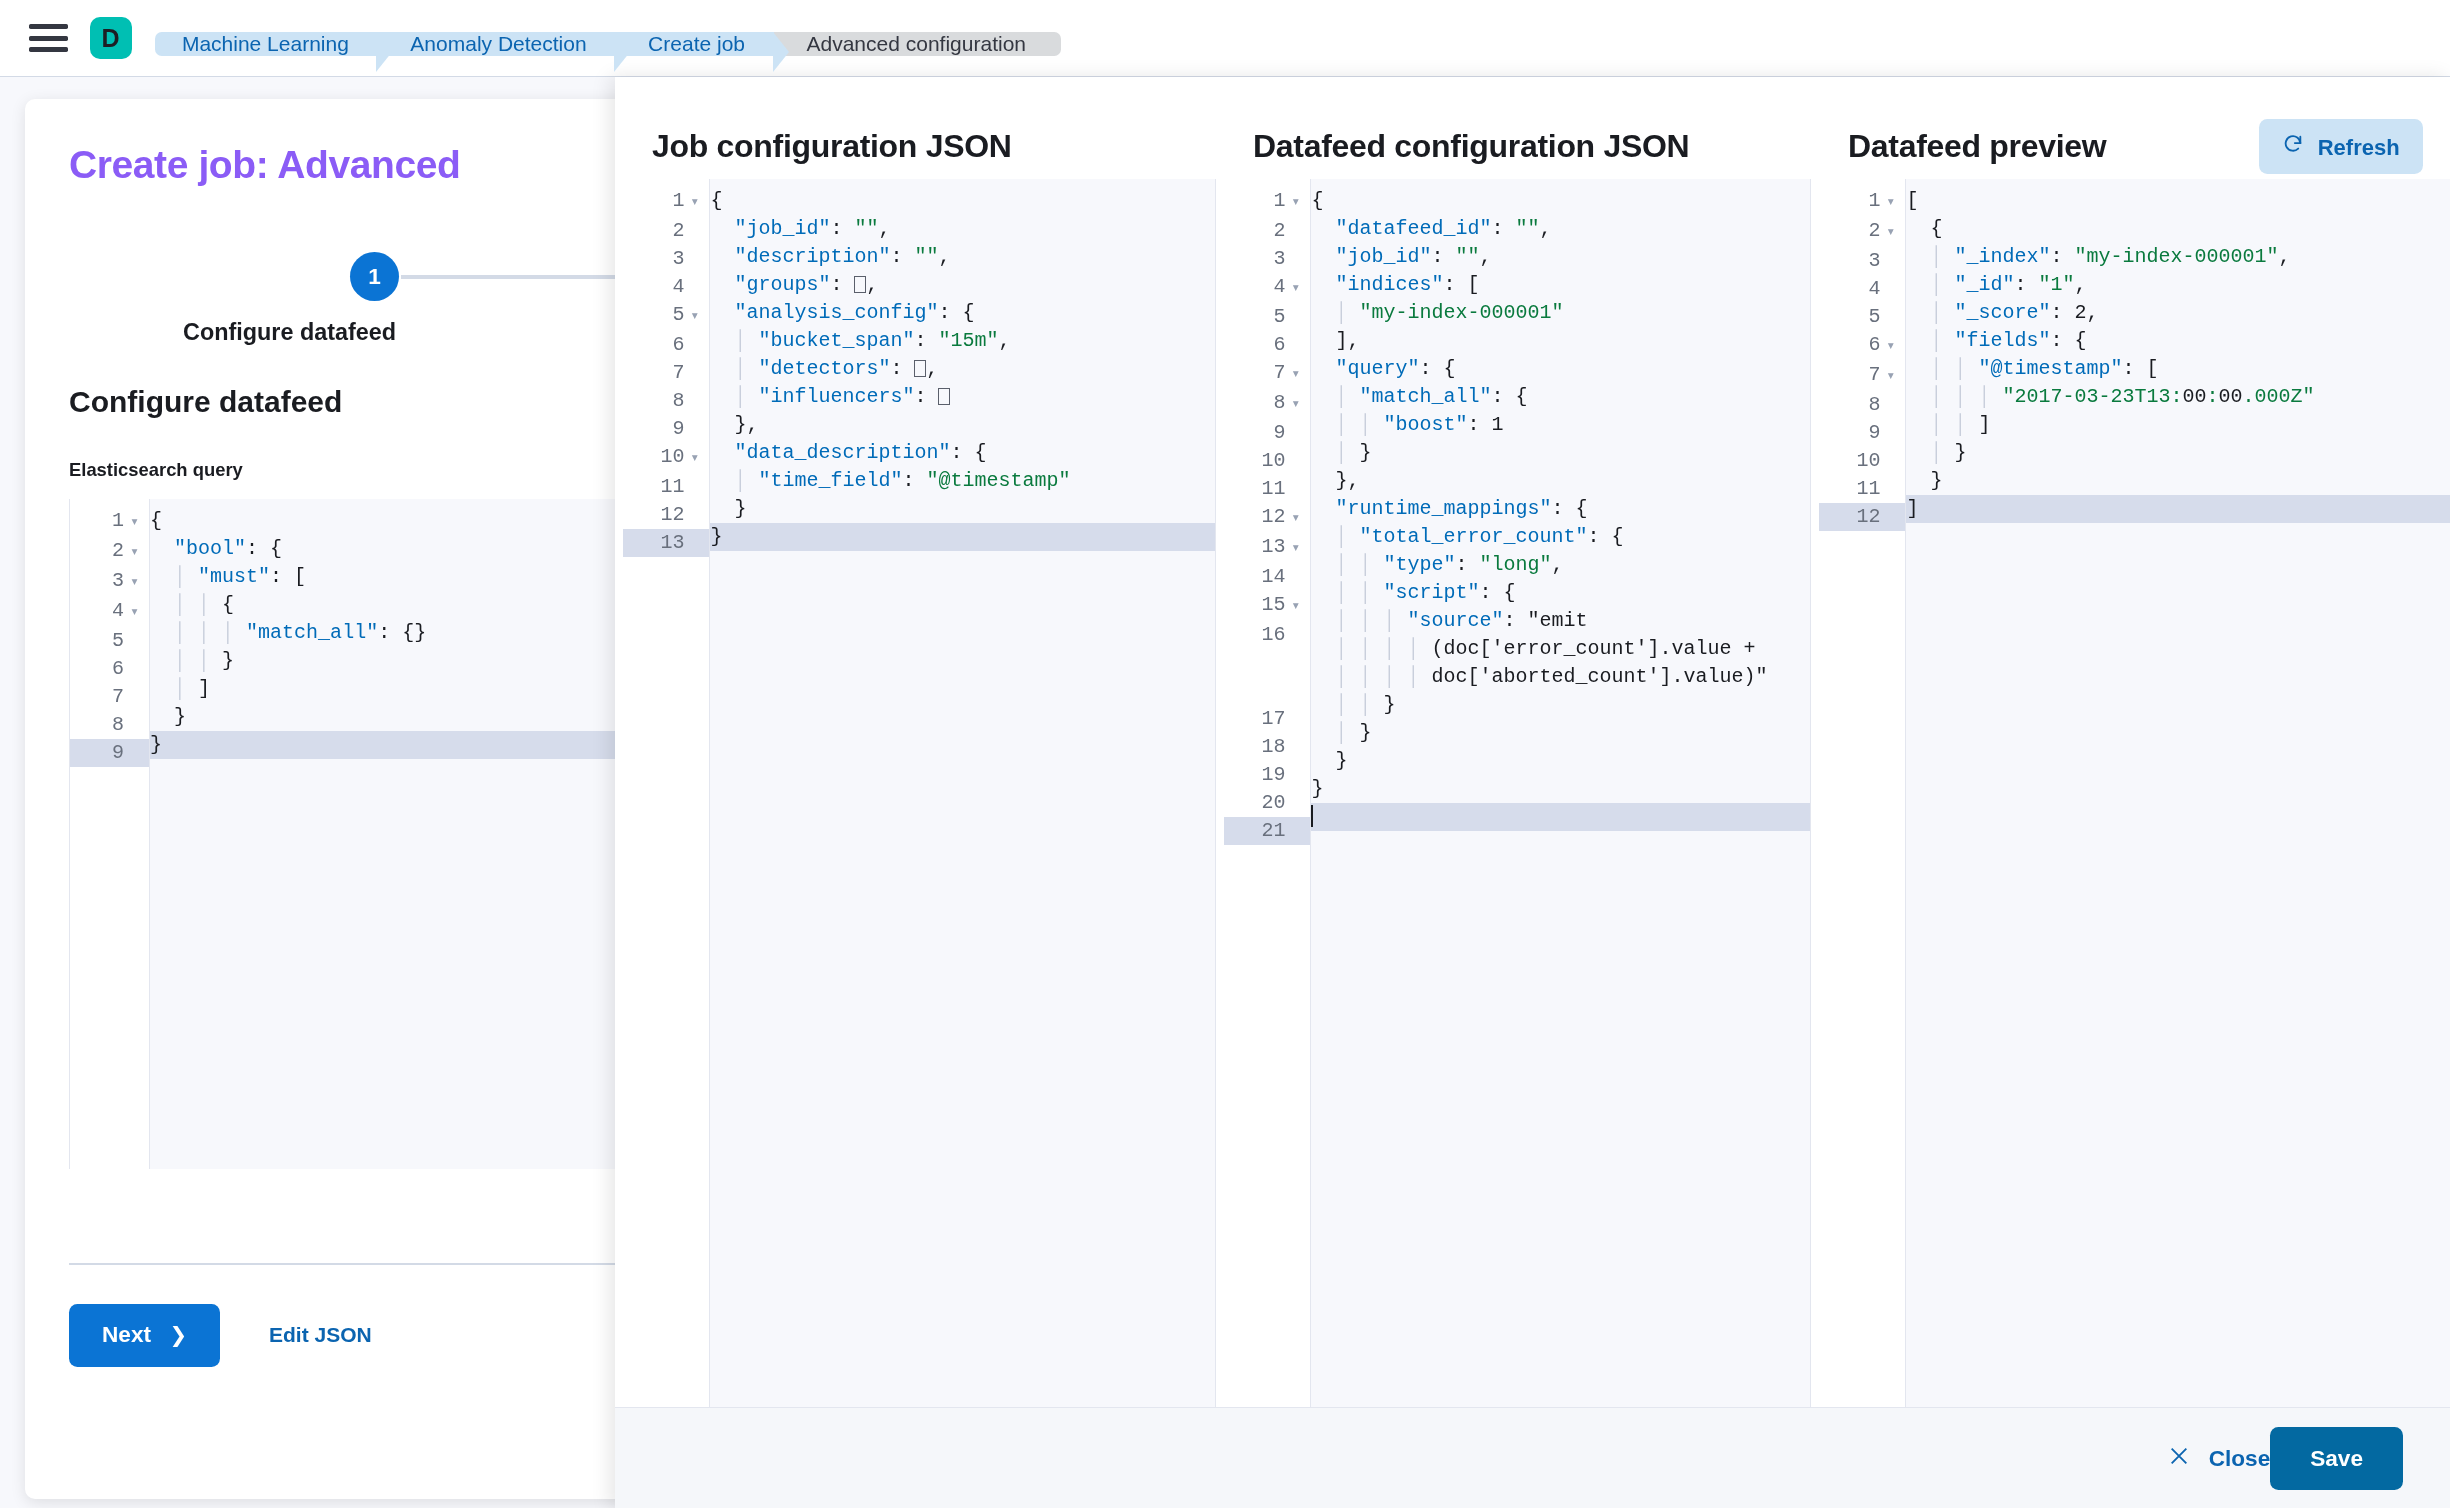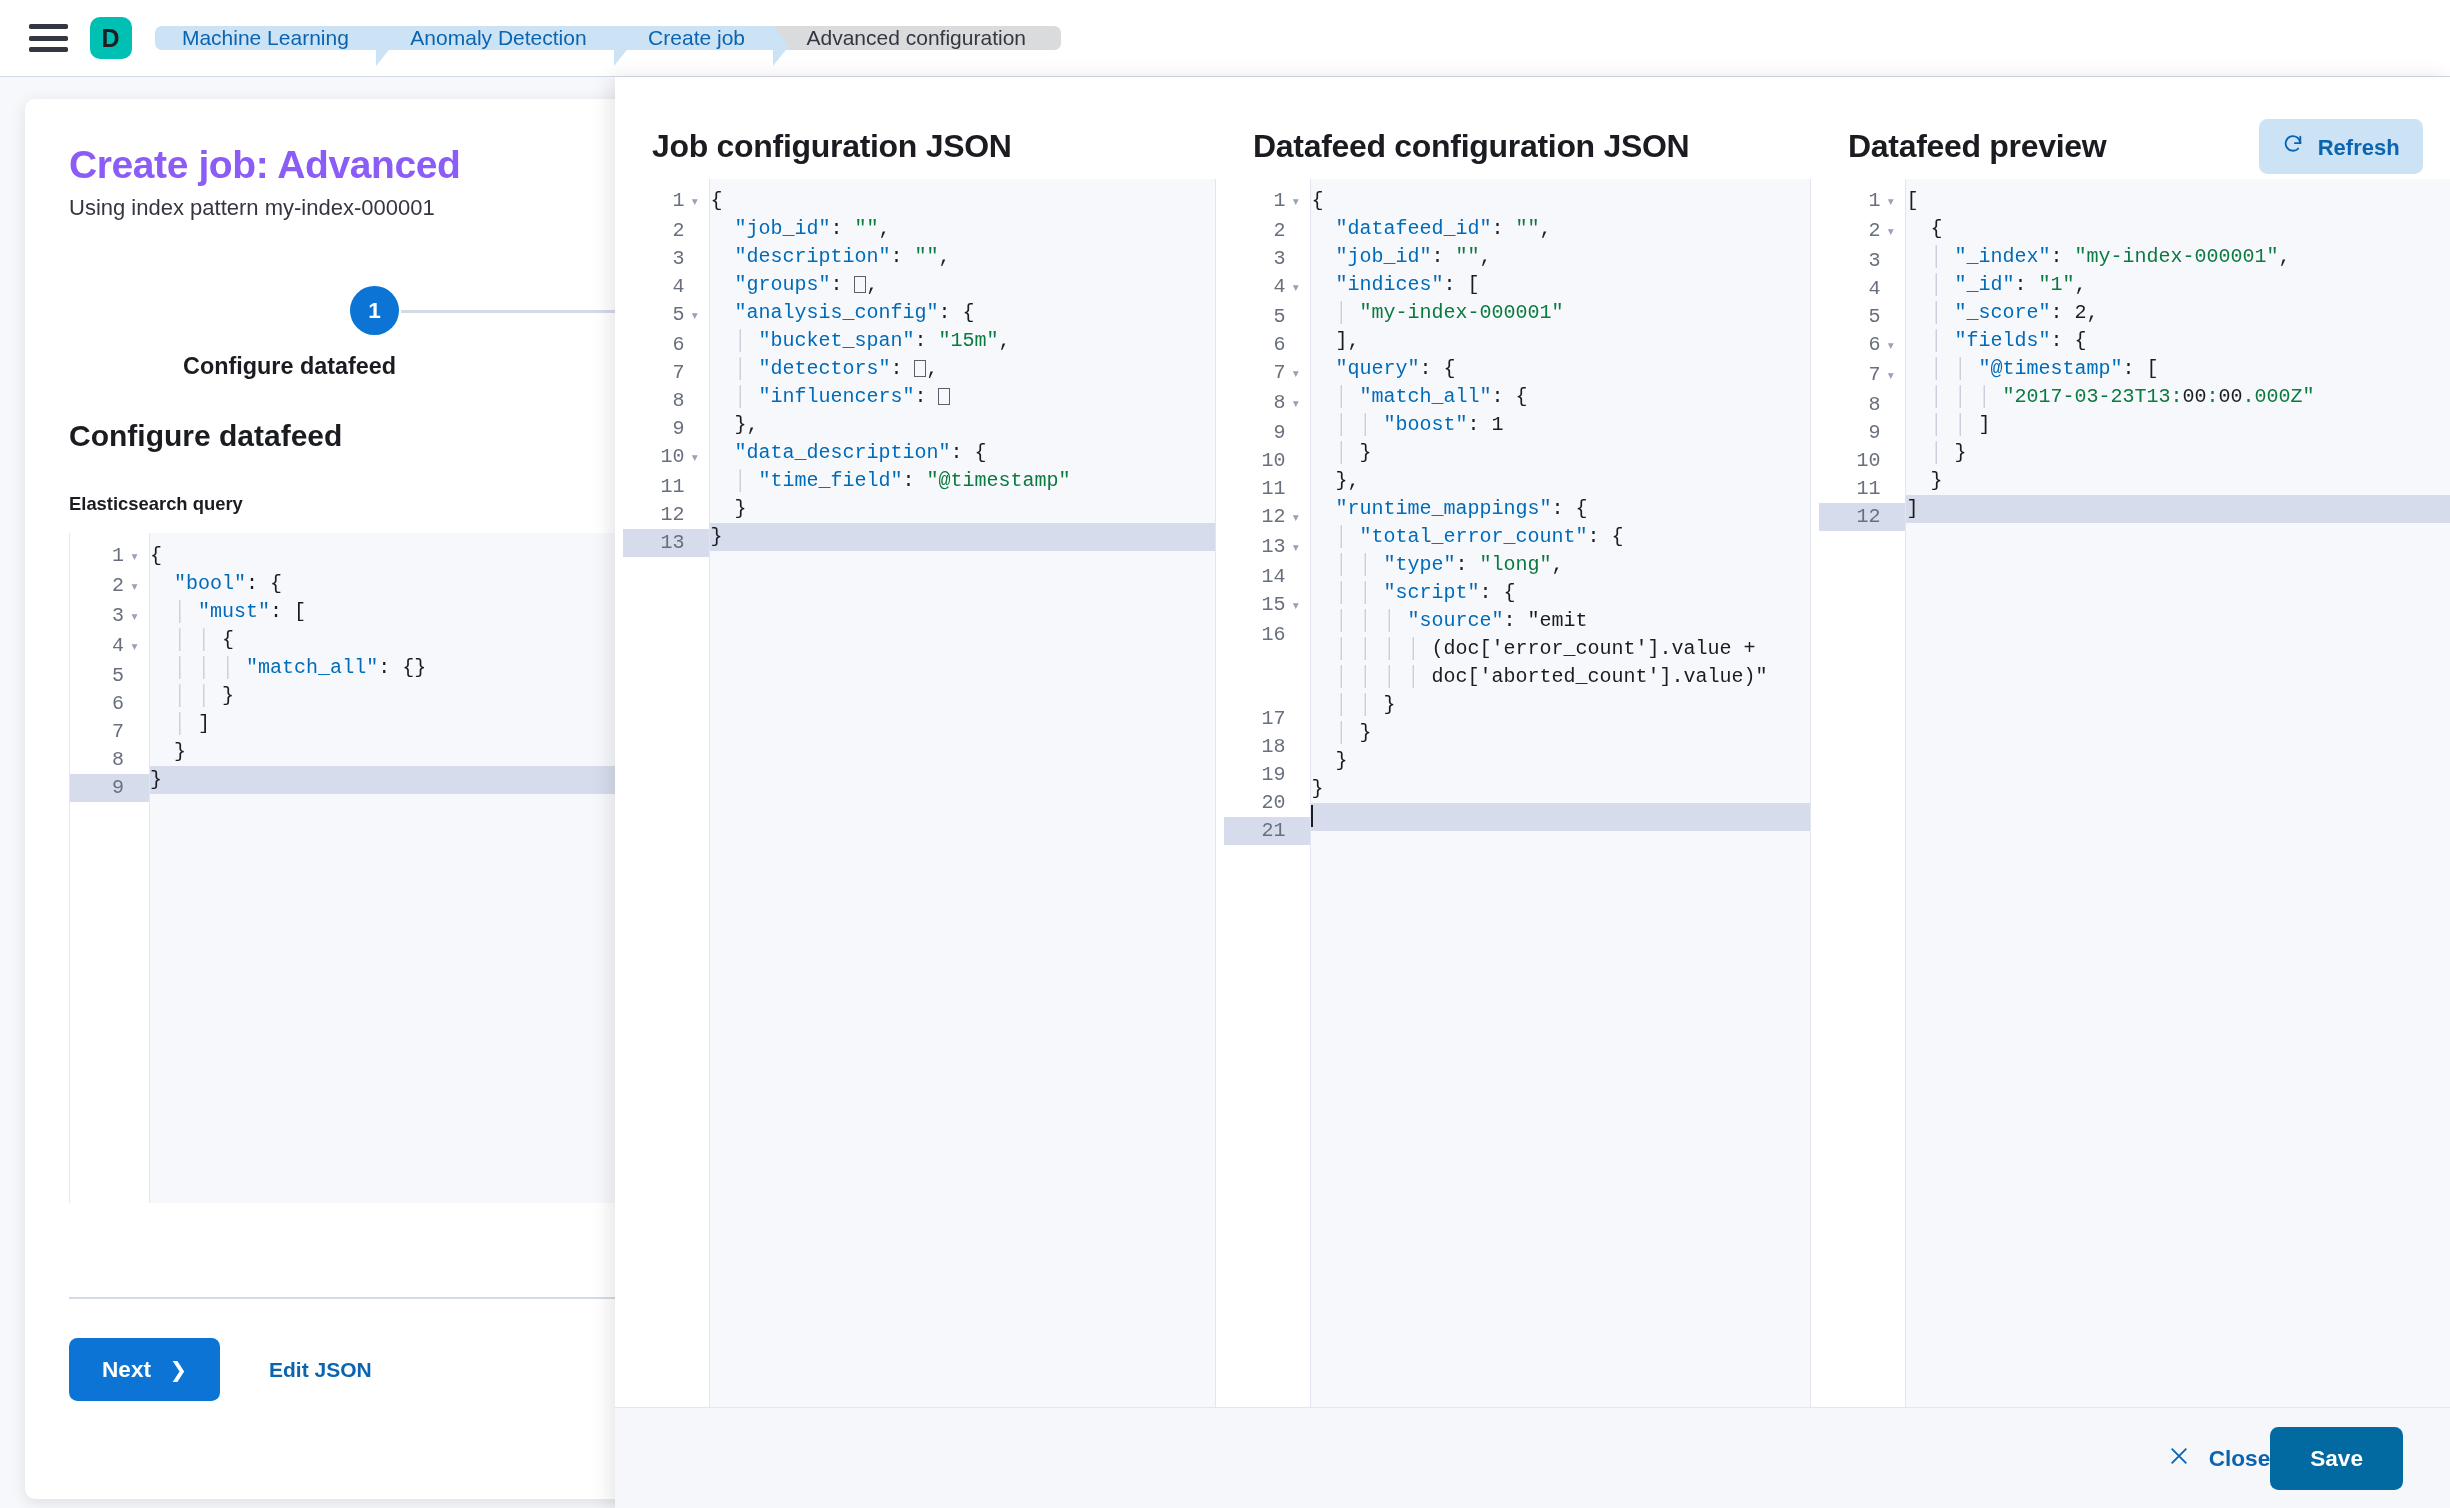--- a/index.html
+++ b/index.html
@@ -18,21 +18,21 @@
   }
   .hamburger { width: 39px; height: 28.5px; margin-left: 28.5px; margin-right: 22px;
     display: flex; flex-direction: column; justify-content: space-between; cursor: pointer; }
   .hamburger span { display:block; height: 5px; background: #343741; border-radius: 1.7px; }
   .logo-d {
     width: 42px; height: 42px; border-radius: 10px; background: #00bfb3;
     color: #1d1e24; font-size: 25px; font-weight: 700;
     display: flex; align-items: center; justify-content: center;
     margin-right: 23.4px; flex: none;
   }
-  .crumbs { display: flex; align-items: center; height: 36px; }
+  .crumbs { display: flex; align-items: flex-end; height: 36px; }
   .crumb {
     position: relative; display: flex; align-items: center;
     font-size: 21px; padding: 0 28.5px 0 33px; white-space: nowrap;
     background: #cce3f5; color: #0b64b0;
   }
   .crumb:first-child { border-radius: 6.7px 0 0 6.7px; padding-left: 27px; }
   .crumb::after {
     content:""; position: absolute; right: -15px; top: 0; z-index: 2;
     width: 0; height: 0; border-top: 20px solid transparent;
     border-bottom: 20px solid transparent; border-left: 16px solid #cce3f5;
@@ -163,21 +163,20 @@
       <div class="crumb">Machine Learning</div>
       <div class="crumb">Anomaly Detection</div>
       <div class="crumb pre-last">Create job</div>
       <div class="crumb last">Advanced configuration</div>
     </div>
 </div>
 
 <div id="bg-card">
   <div id="bg-inner">
     <div class="page-title">Create job: Advanced</div>
-    <div class="page-sub">Using index pattern my-index-000001</div>
 
     <div class="stepper">
       <div class="step-line"></div>
       <div class="step-circle">1</div>
     </div>
     <div class="step-label">Configure datafeed</div>
 
     <div class="section-title">Configure datafeed</div>
     <div class="field-label">Elasticsearch query</div>
 

